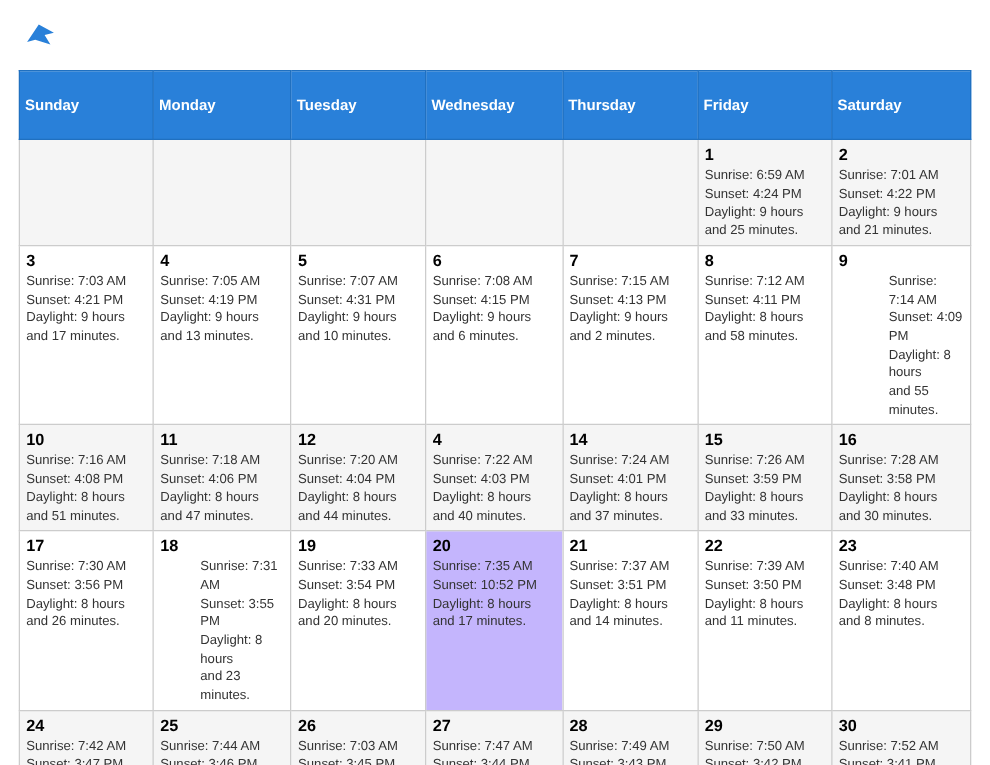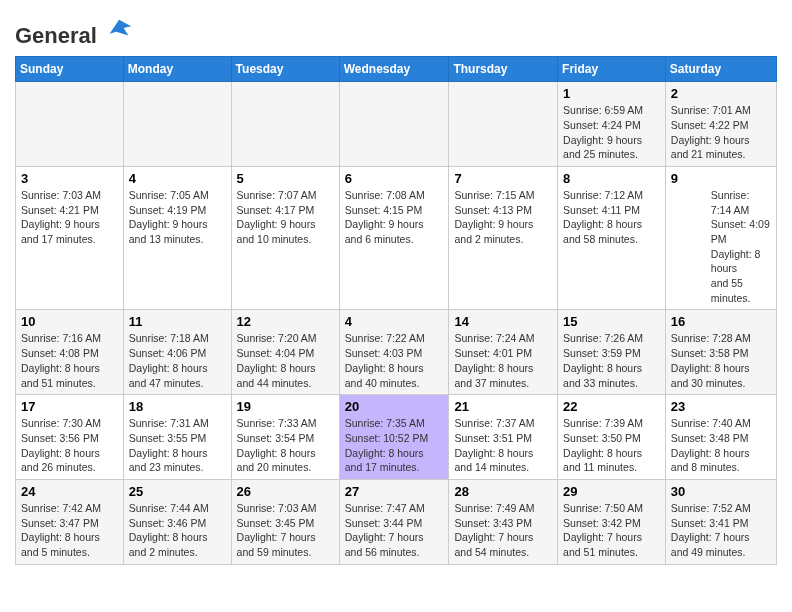--- a/index.html
+++ b/index.html
@@ -46,21 +46,21 @@
       color: #555;
     }
     .calendar {
       width: 100%;
       border-collapse: collapse;
       font-size: 11px;
     }
     .calendar thead th {
       background: #2980d9;
       color: #fff;
-      padding: 5px 4px;
+      padding: 20px 4px;
       text-align: left;
       font-size: 12px;
       font-weight: bold;
       border: 1px solid #2070c0;
     }
     .calendar tbody td {
       vertical-align: top;
       border: 1px solid #ccc;
       padding: 4px 5px;
       width: 113px;
@@ -85,21 +85,20 @@
       line-height: 1.4;
     }
   </style>
 </head>
 <body>
 
 <div class="header-area">
   <div class="logo">
     <div>
       <div class="logo-text">
-        <span class="logo-general">General</span>
         <svg class="logo-icon" viewBox="0 0 30 30" xmlns="http://www.w3.org/2000/svg">
           <polygon points="5,20 15,5 28,12 20,14 25,22 12,18" fill="#2980d9"></polygon>
         </svg>
       </div>
       <div class="logo-text">
         <span class="logo-blue"></span>
       </div>
     </div>
   </div>
   <div class="title-area">
@@ -153,21 +152,21 @@
         <td style="background: rgb(255, 255, 255);">
           <span class="day-number">4</span>
           <div class="day-info" style="white-space: pre-line;">Sunrise: 7:05 AM
 Sunset: 4:19 PM
 Daylight: 9 hours
 and 13 minutes.</div>
         </td>
         <td style="background: rgb(255, 255, 255);">
           <span class="day-number">5</span>
           <div class="day-info" style="white-space: pre-line;">Sunrise: 7:07 AM
-Sunset: 4:17 PM
+Sunset: 4:31 PM
 Daylight: 9 hours
 and 10 minutes.</div>
         </td>
         <td style="background: rgb(255, 255, 255);">
           <span class="day-number">6</span>
           <div class="day-info" style="white-space: pre-line;">Sunrise: 7:08 AM
 Sunset: 4:15 PM
 Daylight: 9 hours
 and 6 minutes.</div>
         </td>
@@ -247,21 +246,21 @@
       <tr>
         <td style="background: rgb(255, 255, 255);">
           <span class="day-number">17</span>
           <div class="day-info" style="white-space: pre-line;">Sunrise: 7:30 AM
 Sunset: 3:56 PM
 Daylight: 8 hours
 and 26 minutes.</div>
         </td>
         <td style="background: rgb(255, 255, 255);">
           <span class="day-number">18</span>
-          <div class="day-info" style="white-space: pre-line;">Sunrise: 7:31 AM
+          <div class="day-info" style="white-space: pre-line; margin-left: 32px;">Sunrise: 7:31 AM
 Sunset: 3:55 PM
 Daylight: 8 hours
 and 23 minutes.</div>
         </td>
         <td style="background: rgb(255, 255, 255);">
           <span class="day-number">19</span>
           <div class="day-info" style="white-space: pre-line;">Sunrise: 7:33 AM
 Sunset: 3:54 PM
 Daylight: 8 hours
 and 20 minutes.</div>

